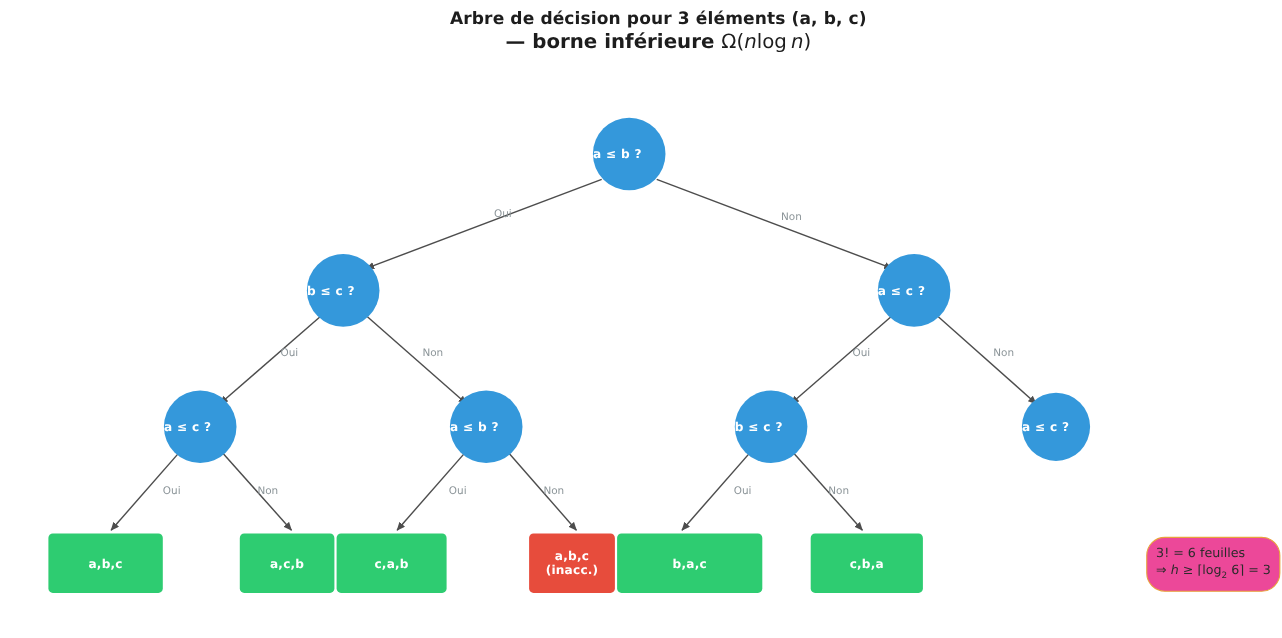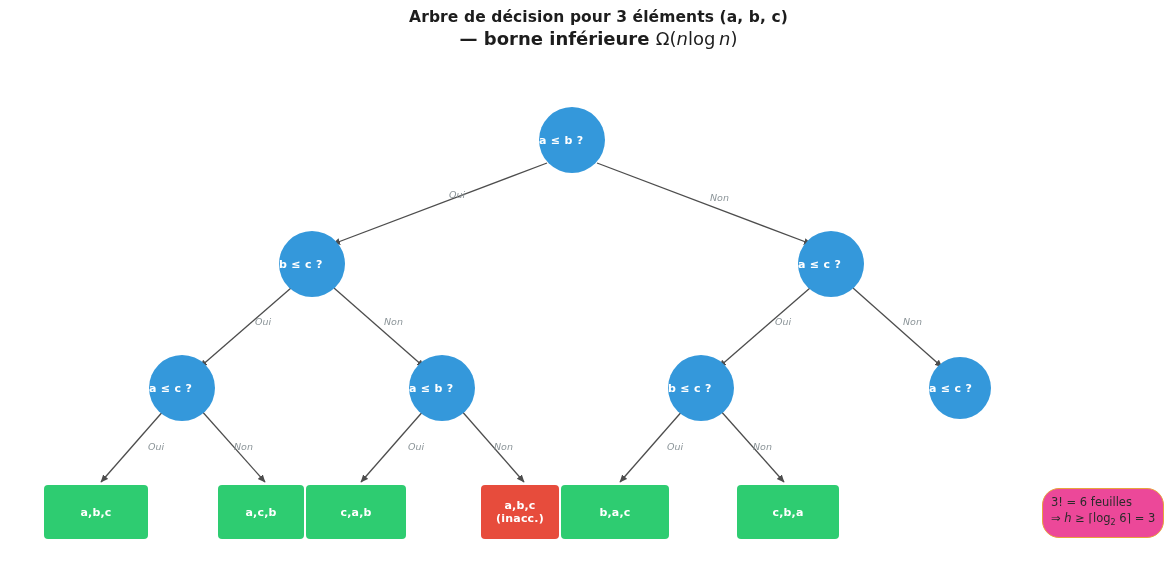--- a/index.html
+++ b/index.html
@@ -81,21 +81,20 @@
     box-sizing: border-box;
     line-height: 13px;
     letter-spacing: 0.2px;
   }
   .leaf.bad {
     background: #e74c3c;
   }
   .edge-label {
     position: absolute;
     font-size: 9.5px;
-    font-style: italic;
     color: #8c9599;
     white-space: nowrap;
   }
   .note-box {
     position: absolute;
     left: 1042px;
     top: 488px;
     padding: 5px 8px 6px 8px;
     background: #ec4899;
     border: 1.4px solid #e8a33d;
@@ -169,21 +168,21 @@
   <div class="leaf" style="left:218px; top:485px; width:86px; height:54px;">
     <span>a,c,b</span>
   </div>
   <div class="leaf" style="left:306px; top:485px; width:100px; height:54px;">
     <span>c,a,b</span>
   </div>
   <div class="leaf bad" style="left:481px; top:485px; width:78px; height:54px; flex-direction:column;">
     <span>a,b,c</span>
     <span>(inacc.)</span>
   </div>
-  <div class="leaf" style="left:561px; top:485px; width:108px; height:54px;">
+  <div class="leaf" style="left:561px; top:485px; width:132px; height:54px;">
     <span>b,a,c</span>
   </div>
   <div class="leaf" style="left:737px; top:485px; width:102px; height:54px;">
     <span>c,b,a</span>
   </div>
 
   <div class="edge-label" style="left:449px; top:189px;">Oui</div>
   <div class="edge-label" style="left:710px; top:192px;">Non</div>
 
   <div class="edge-label" style="left:255px; top:316px;">Oui</div>

